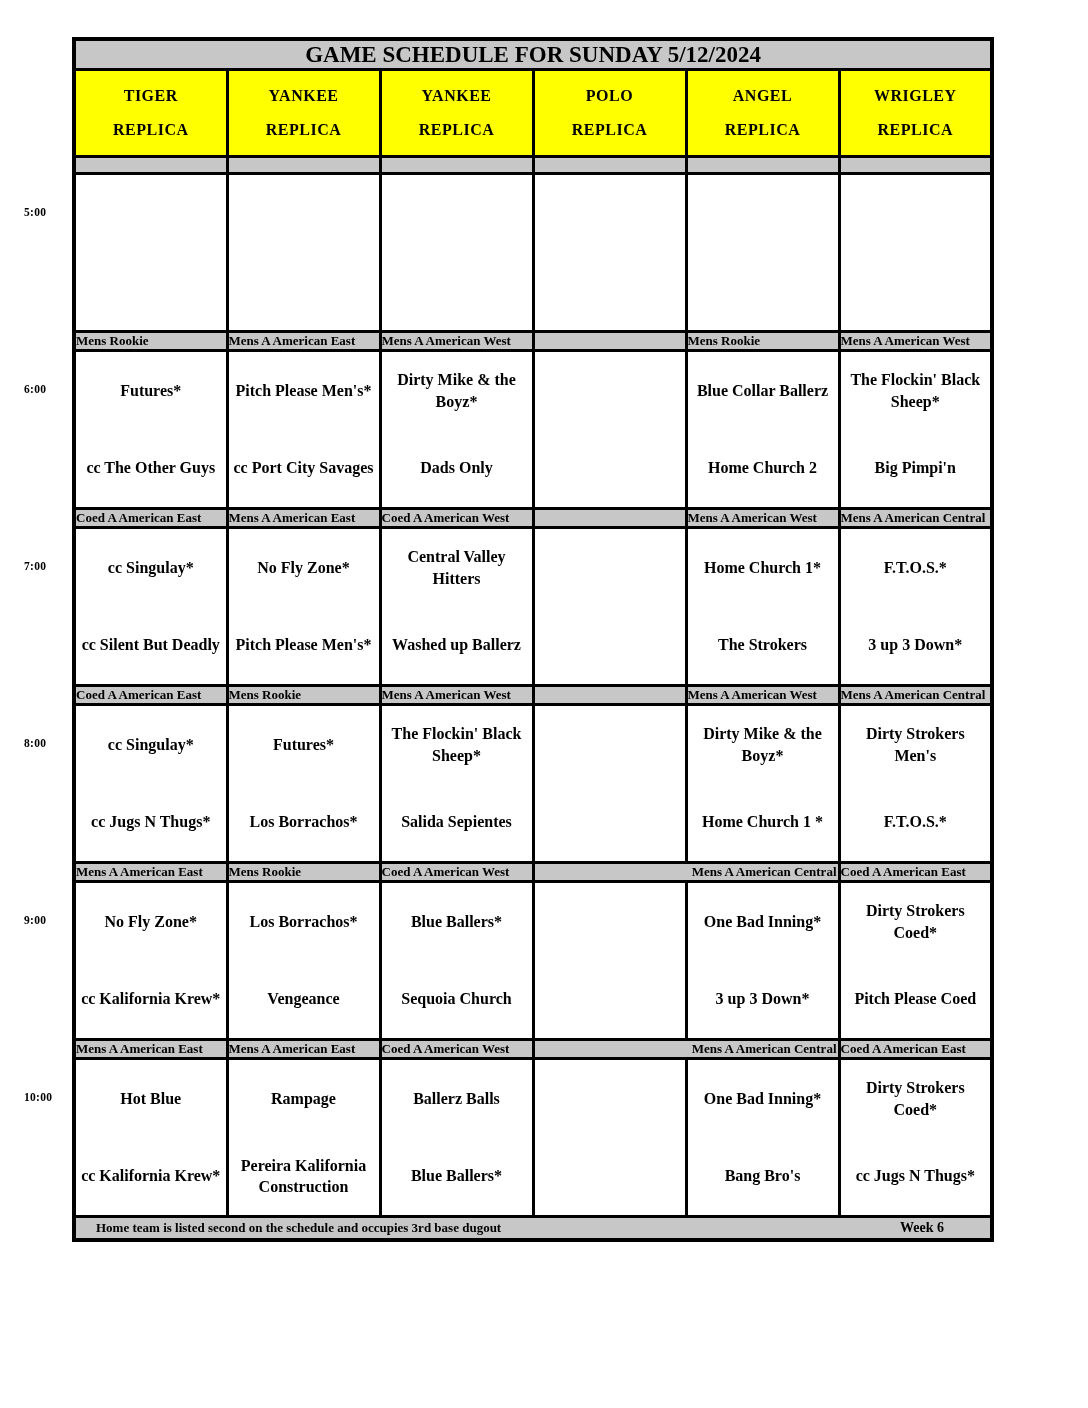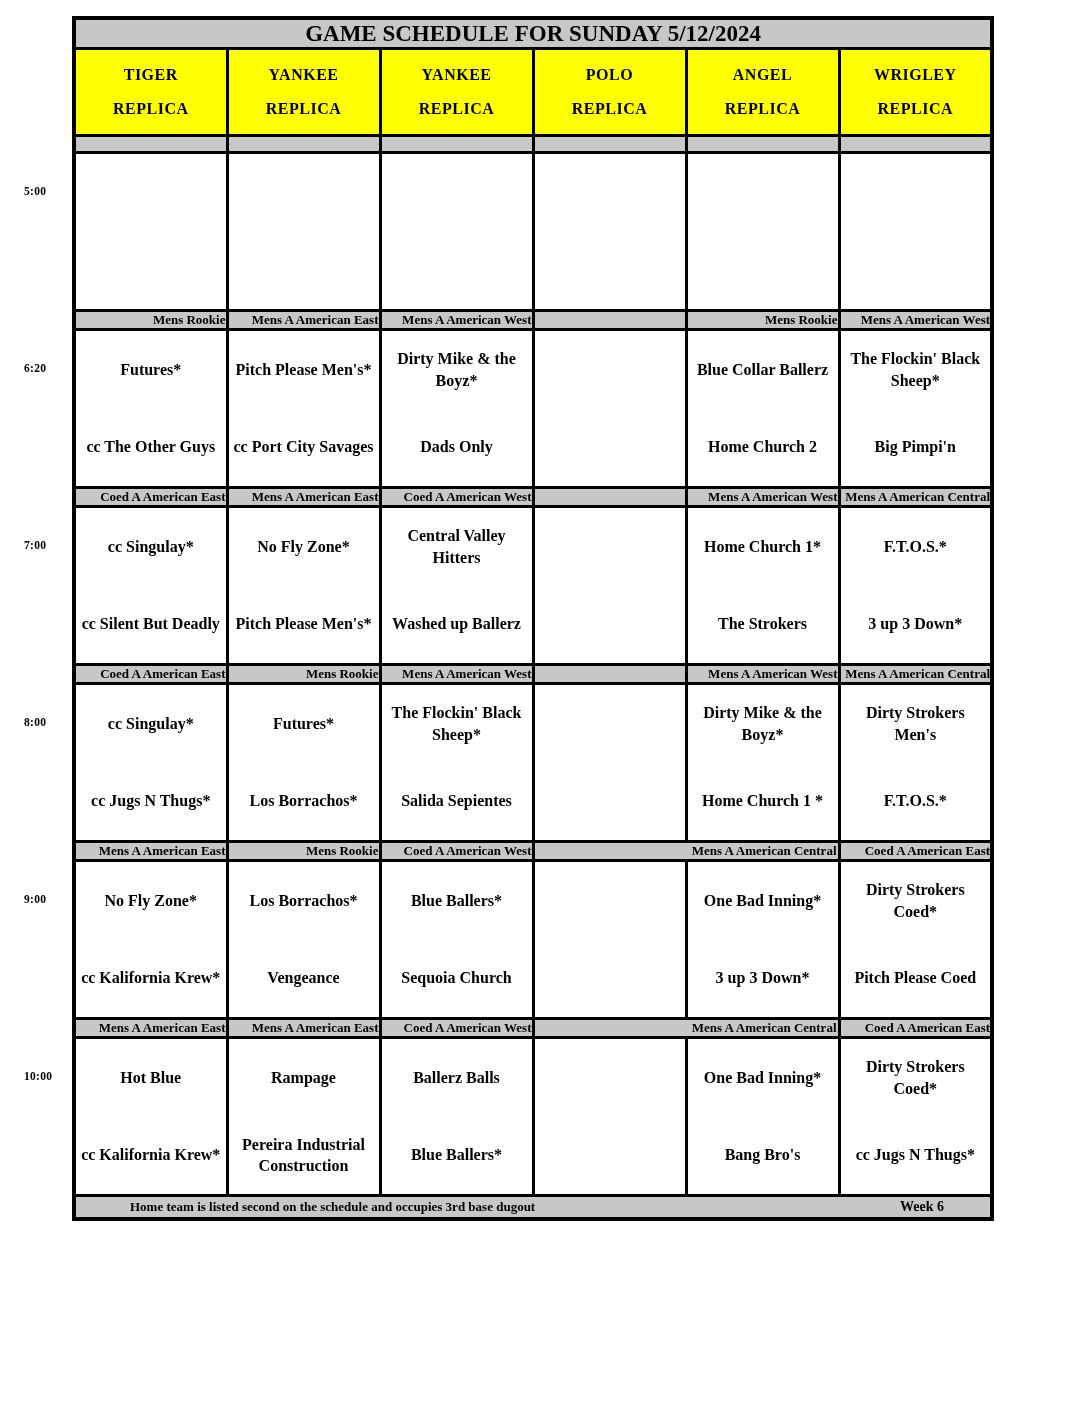--- a/index.html
+++ b/index.html
@@ -1,58 +1,58 @@
 <!DOCTYPE html>
 <html><head>
 <meta charset="utf-8">
 <style>
   html,body { margin:0; padding:0; background:#ffffff; }
   body {
     width:1088px; height:1408px; position:relative;
     font-family:"Liberation Serif","DejaVu Serif",serif;
     font-weight:bold; color:#000;
   }
-  .sheet { position:absolute; left:72px; top:16px; }
+  .sheet { position:absolute; left:72px; top:37px; }
   table.sched {
     border-collapse:collapse; table-layout:fixed;
     width:921px; border:4px solid #000;
   }
   td { border:3px solid #000; padding:0; }
   col { width:153px; }
 
   td.title-cell {
     background:#c7c7c7; height:27px; text-align:center;
     font-size:23px; vertical-align:middle;
   }
   td.head-cell { background:#ffff00; }
   .hwrap {
     height:84px; display:flex; flex-direction:column;
     justify-content:space-evenly; align-items:center;
     font-size:16px; letter-spacing:0.5px;text-align:center;
   }
   td.band-cell {
     background:#c7c7c7; height:14px; font-size:13px;
-    text-align:right; vertical-align:middle;
+    text-align:left; vertical-align:middle;
     white-space:nowrap; overflow:hidden;
   }
   td.band-merged { text-align:right; padding-right:1px; }
   td.game-cell { background:#ffffff; vertical-align:top; position:relative; }
   .gwrap { height:155px; display:flex; flex-direction:column; }
   .team {
     flex:1 1 50%; display:flex; align-items:center; justify-content:center;
     text-align:center; font-size:16px; line-height:1.35; padding:0 5px;
   }
   .time-label {
     position:absolute; left:-52px; top:31px; width:44px;
     text-align:left; font-size:11.5px; letter-spacing:0.3px;
   }
   td.footer-cell { background:#c7c7c7; height:20px; vertical-align:middle; }
   .fwrap {
     display:flex; justify-content:space-between; align-items:center;
-    font-size:13px; padding-left:20px;margin-left:34px;
+    font-size:13px; padding-left:20px;
   }
   .week { margin-right:46px; font-size:14px; }
 </style>
 </head>
 <body>
 
 <div class="sheet">
 <table class="sched">
   <colgroup>
         <col>
@@ -160,21 +160,21 @@
     <td class="band-cell">Mens Rookie</td>
     <td class="band-cell">Mens A American East</td>
     <td class="band-cell">Mens A American West</td>
     <td class="band-cell"></td>
     <td class="band-cell">Mens Rookie</td>
     <td class="band-cell">Mens A American West</td>
   </tr>
 
   <tr>
     <td class="game-cell">
-      <span class="time-label">6:20</span>
+      <span class="time-label">6:00</span>
       <div class="gwrap">
         <div class="team">Futures*</div>
         <div class="team">cc The Other Guys</div>
       </div>
     </td>
     <td class="game-cell">
             <div class="gwrap">
       <div class="team">Pitch Please Men's*</div>
       <div class="team">cc Port City Savages</div>
             </div>
@@ -363,21 +363,21 @@
     <td class="game-cell">
       <span class="time-label">10:00</span>
       <div class="gwrap">
         <div class="team">Hot Blue</div>
         <div class="team">cc Kalifornia Krew*</div>
       </div>
     </td>
     <td class="game-cell">
             <div class="gwrap">
       <div class="team">Rampage</div>
-      <div class="team">Pereira Industrial Construction</div>
+      <div class="team">Pereira Kalifornia Construction</div>
             </div>
           </td>
     <td class="game-cell">
             <div class="gwrap">
       <div class="team">Ballerz Balls</div>
       <div class="team">Blue Ballers*</div>
             </div>
           </td>
     <td class="game-cell">
             <div class="gwrap">

